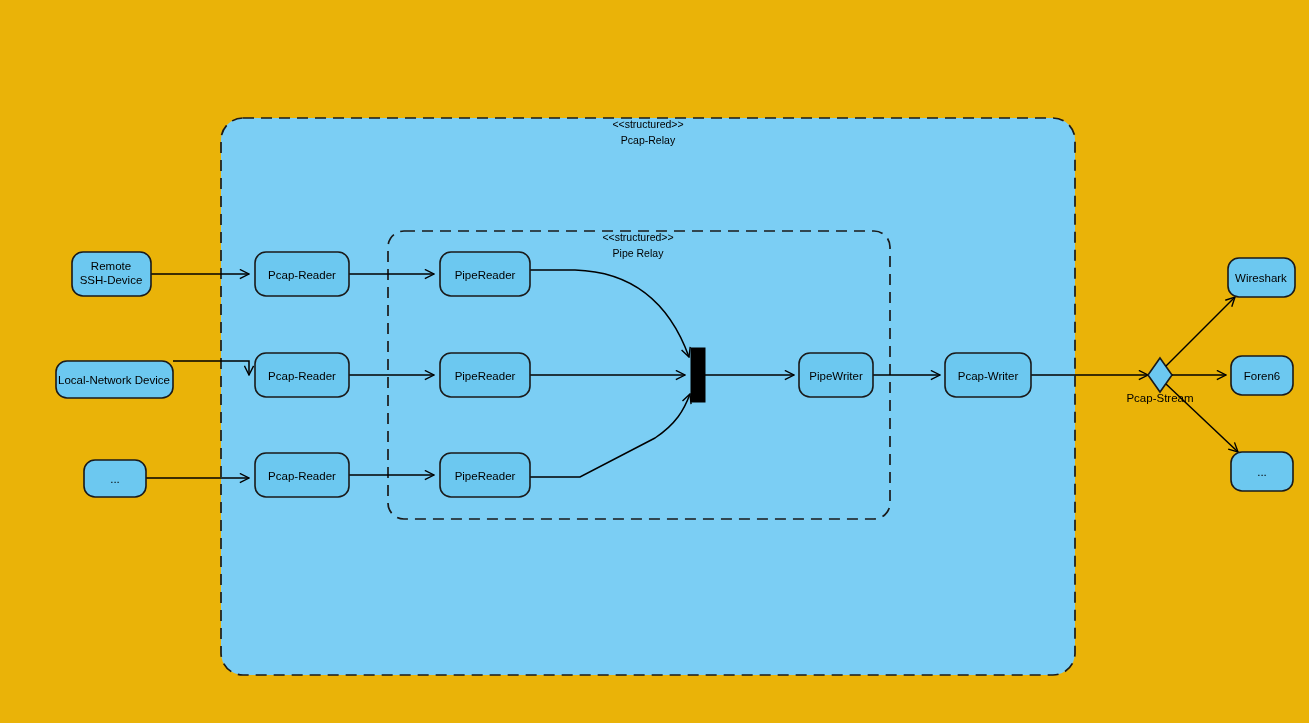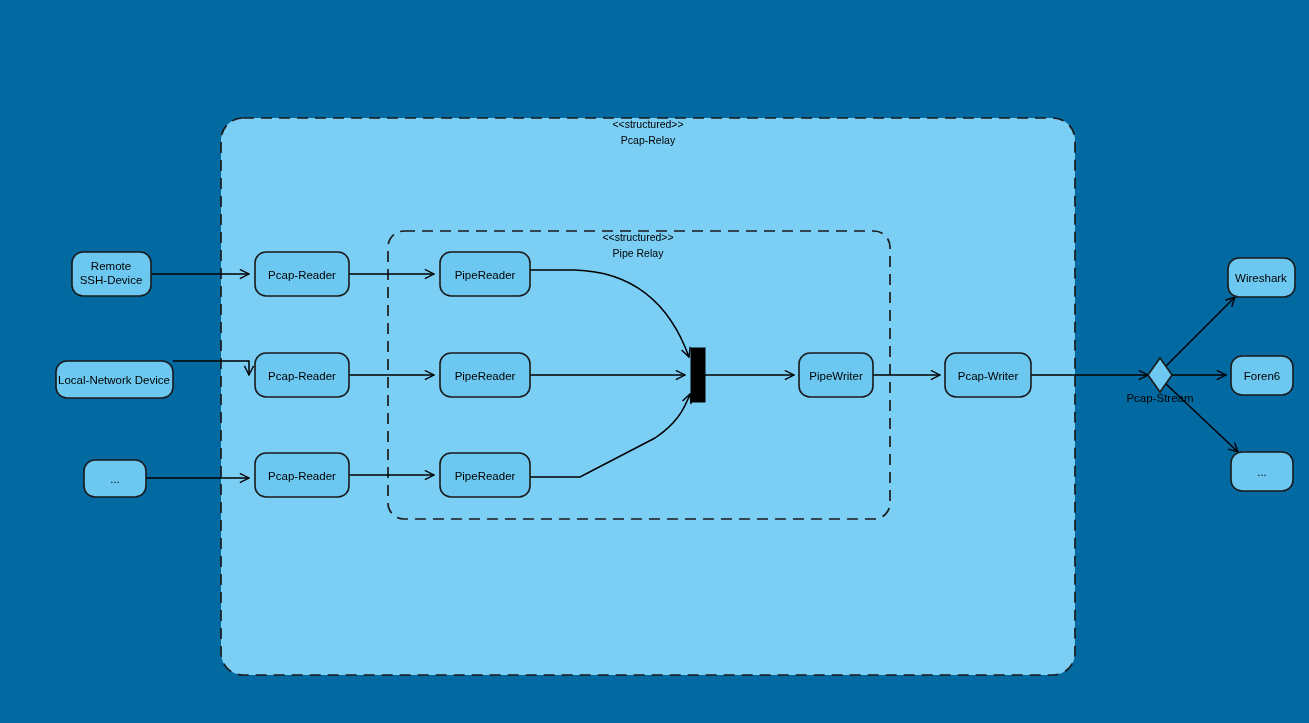--- a/index.html
+++ b/index.html
@@ -8,21 +8,21 @@
     padding: 0;
     background: #ffffff;
   }
   body {
     font-family: "Liberation Sans", sans-serif;
   }
   #diagram-root {
     position: relative;
     width: 1309px;
     height: 723px;
-    background: #0369a1;
+    background: #eab308;
     overflow: hidden;
   }
   #diagram-svg {
     position: absolute;
     left: 0;
     top: 0;
     width: 1309px;
     height: 723px;
   }
   .node-label {

